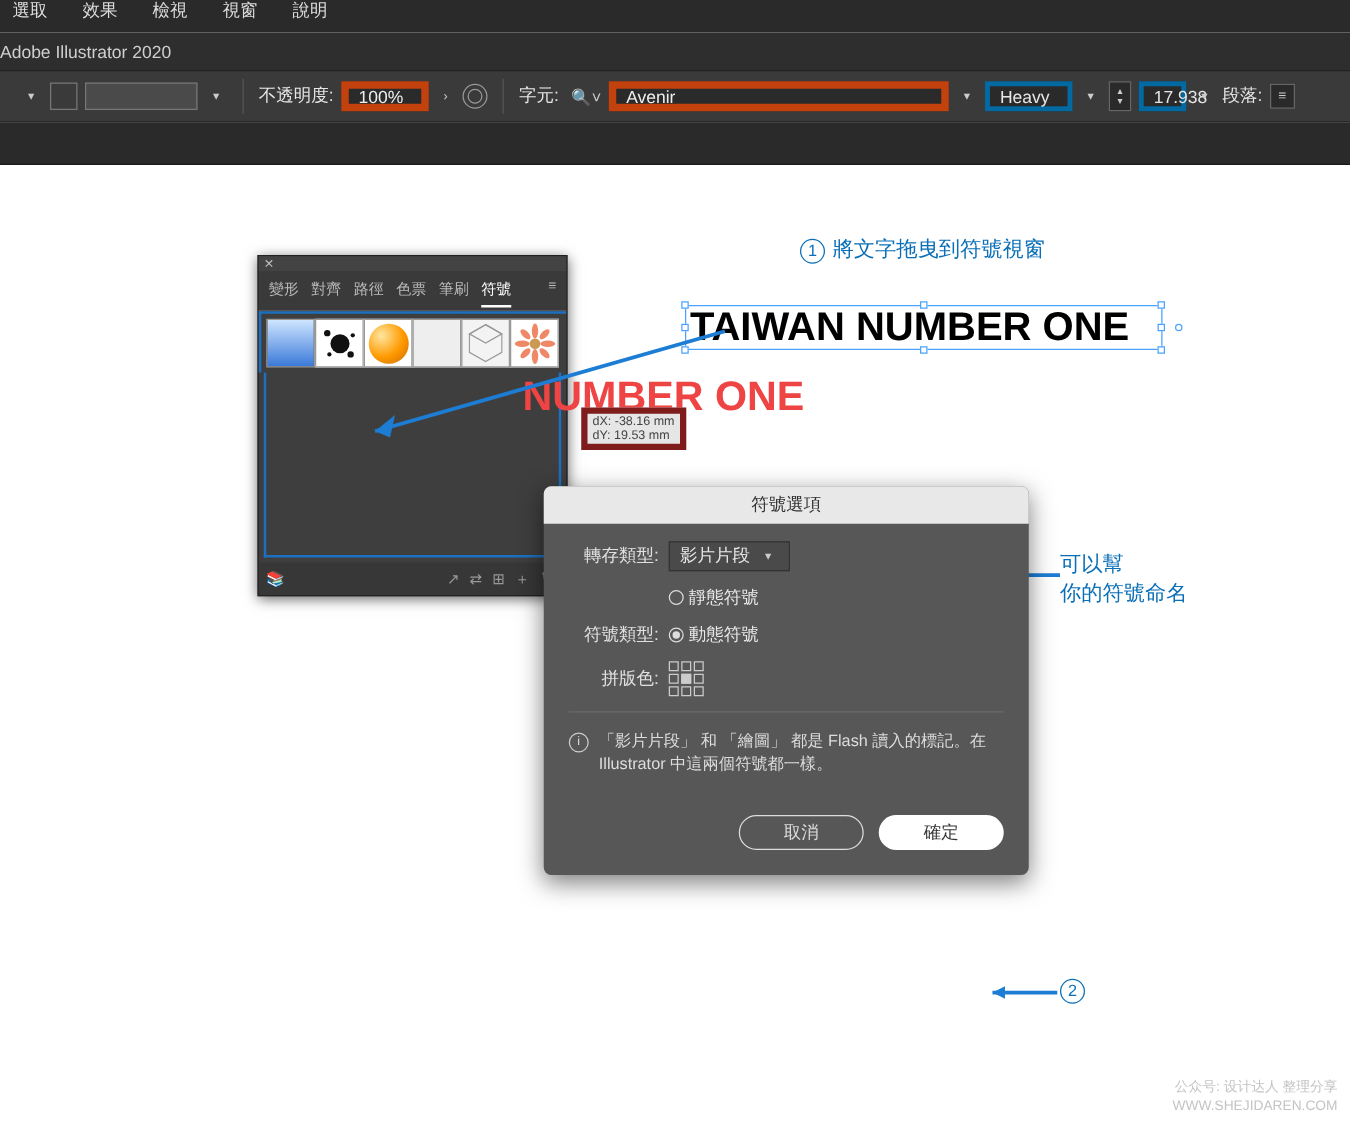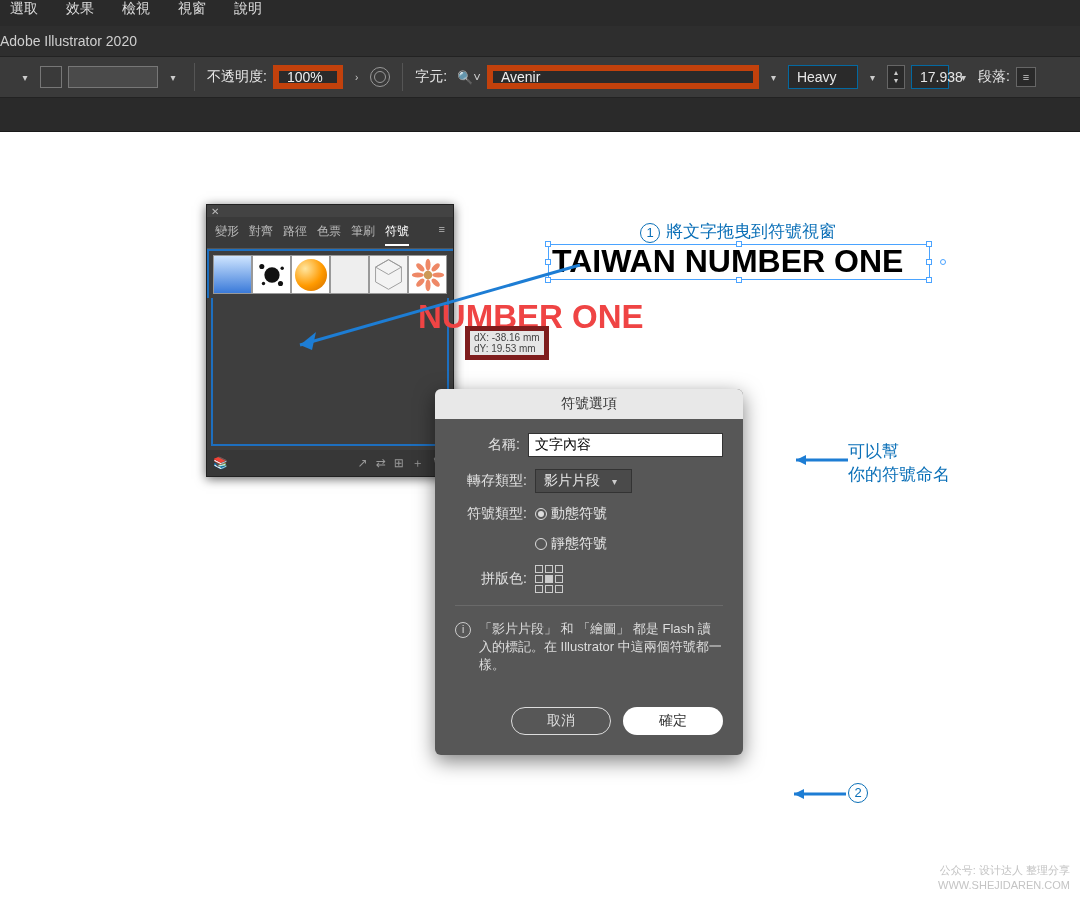--- a/index.html
+++ b/index.html
@@ -15,21 +15,21 @@
   
   .ctrlbar { height: 42px; background: #3a3a3a; display: flex; align-items: center; padding: 0 10px; color: #e6e6e6; font-size: 14px; gap: 6px; border-top: 1px solid #222; border-bottom: 1px solid #222; }
   .swatch { width: 22px; height: 22px; background: #3a3a3a; border: 1px solid #777; }
   .ctrl-field { background: #2a2a2a; border: 6px solid #c2410c; height: 24px; display: flex; align-items: center; padding: 0 8px; color: #eee; }
   .chev { font-size: 10px; padding: 0 6px; color: #ccc; }
   .globe { width: 20px; height: 20px; border-radius: 50%; border: 1px solid #999; display: flex; align-items: center; justify-content: center; font-size: 10px; color: #999;}
   .globe::before { content:""; width:10px; height:10px; border:1px solid #999; border-radius:50%; display:block;}
   .pull { width:18px; text-align:center; }
   .divider-v { width: 1px; height: 28px; background: #555; margin: 0 6px; }
   .mag { font-size: 13px; color:#ccc; padding-left:4px;}
-  .thin-field { background:#2a2a2a; border:1px solid #0369a1; height:24px; padding:0 8px; display:flex; align-items:center;}
+  .thin-field { background:#2a2a2a; border:4px solid #0369a1; height:24px; padding:0 8px; display:flex; align-items:center;}
   .step-arrows { display:flex; flex-direction:column; font-size:8px; color:#ccc; line-height:8px; background:#2a2a2a; border:1px solid #666; height:24px; width:18px; align-items:center; justify-content:center;}
   .para-icon { width:20px; height:20px; background:#2a2a2a; border:1px solid #666; display:flex; align-items:center; justify-content:center; font-size:11px; color:#ccc;}
   .bar-darker { height: 34px; background:#2a2a2a; border-bottom:1px solid #1a1a1a;}
   
   
   
   .panel { position:absolute; left:206px; top:204px; width:248px; background:#3e3e3e; box-shadow:0 2px 10px rgba(0,0,0,.6); border:1px solid #222; }
   .panel-top { height:12px; background:#434343; display:flex; align-items:center; padding-left:4px;}
   .panel-top .x { font-size:10px; color:#bbb;}
   .panel-tabs { display:flex; font-size:12px; color:#bbb; padding:6px 8px 2px 8px; gap:10px; border-bottom:1px solid #555; background:#3a3a3a;}
@@ -51,21 +51,21 @@
   .tip-dx { position:absolute; left:465px; top:326px; background:#e6e6e6; border:5px solid #7f1d1d; font-size:10px; color:#444; padding:1px 4px;}
   
   
   .ann { position:absolute; color:#0a6fb7; font-size:17px; }
   .circ { display:inline-block; width:20px; height:20px; border:1.5px solid #0a6fb7; border-radius:50%; text-align:center; line-height:18px; font-size:13px; margin-right:6px;}
   
   
   .arrow-svg { position:absolute; pointer-events:none; }
   
   
-  .dialog { position:absolute; left:435px; top:389px; width:308px; background:#575757; box-shadow:0 6px 20px rgba(0,0,0,.5); border-radius:6px; color:#e8e8e8;}
+  .dialog { position:absolute; left:435px; top:389px; width:388px; background:#575757; box-shadow:0 6px 20px rgba(0,0,0,.5); border-radius:6px; color:#e8e8e8;}
   .dialog-title { text-align:center; padding:6px; font-size:14px; color:#333; background:#e8e8e8; border-radius:6px 6px 0 0;}
   .dialog-body { padding:14px 20px 18px 20px; font-size:14px;}
   .row { display:flex; align-items:center; margin-bottom:12px; gap:8px;}
   .row .lbl { width:72px; text-align:right; color:#e0e0e0;}
   .name-input { flex:1; background:#fff; color:#000; border:1px solid #333; padding:3px 6px; font-size:14px;}
   .dd { background:#4a4a4a; border:1px solid #333; padding:2px 8px; display:flex; align-items:center; gap:6px;}
   .radio { width:12px; height:12px; border:1.5px solid #ddd; border-radius:50%; display:inline-block; vertical-align:middle; margin-right:4px; position:relative;}
   .radio.on::after { content:""; position:absolute; left:2px; top:2px; width:6px; height:6px; background:#ddd; border-radius:50%;}
   .chk { width:12px; height:12px; border:1.5px solid #ccc; display:inline-block; vertical-align:middle; margin-right:4px;}
   .reg-grid { display:inline-grid; grid-template-columns:repeat(3,8px); grid-template-rows:repeat(3,8px); gap:2px;}
@@ -212,21 +212,21 @@
 <div class="tip-dx">
   <div>dX: -38.16 mm</div>
   <div>dY: 19.53 mm</div>
 </div>
 
 <svg class="arrow-svg" style="left:280px;top:250px;width:310px;height:120px" viewBox="0 0 310 120">
   <path d="M300 15 L20 95" stroke="#1d7dd4" stroke-width="3" fill="none"></path>
   <path d="M20 95 L36 82 L32 100 Z" fill="#1d7dd4"></path>
 </svg>
 
-<div class="ann" style="left:640px;top:220px">
+<div class="ann" style="left:640px;top:188px">
   <span class="circ">1</span><span>將文字拖曳到符號視窗</span>
 </div>
 
 <div class="ann" style="left:848px;top:440px">
   <div>可以幫</div>
   <div>你的符號命名</div>
 </div>
 <svg class="arrow-svg" style="left:788px;top:454px;width:60px;height:12px" viewBox="0 0 60 12">
   <line x1="60" y1="6" x2="8" y2="6" stroke="#1d7dd4" stroke-width="3"></line>
   <path d="M8 6 L18 1 L18 11 Z" fill="#1d7dd4"></path>
@@ -237,37 +237,33 @@
 </div>
 <svg class="arrow-svg" style="left:786px;top:788px;width:60px;height:12px" viewBox="0 0 60 12">
   <line x1="60" y1="6" x2="8" y2="6" stroke="#1d7dd4" stroke-width="3"></line>
   <path d="M8 6 L18 1 L18 11 Z" fill="#1d7dd4"></path>
 </svg>
 
 <div class="dialog">
   <div class="dialog-title">符號選項</div>
   <div class="dialog-body">
     <div class="row">
-      <span class="lbl">名稱:</span>
-      <input class="name-input" value="文字內容" style="">
-    </div>
-    <div class="row">
       <span class="lbl">轉存類型:</span>
       <div class="dd">
         <span>影片片段</span>
           <span class="chev" style="font-size:10px">▾</span>
       </div>
     </div>
     <div class="row">
+      <span class="lbl"></span>
+      <span><span class="radio"></span><span>靜態符號</span></span>
+    </div>
+    <div class="row">
       <span class="lbl">符號類型:</span>
       <span><span class="radio on"></span><span>動態符號</span></span>
-    </div>
-    <div class="row">
-      <span class="lbl"></span>
-      <span><span class="radio"></span><span>靜態符號</span></span>
     </div>
     <div class="row">
       <span class="lbl">拼版色:</span>
       <span class="reg-grid">
         <span></span>
           <span></span>
           <span></span>
         <span></span>
           <span class="sel"></span>
           <span></span>

